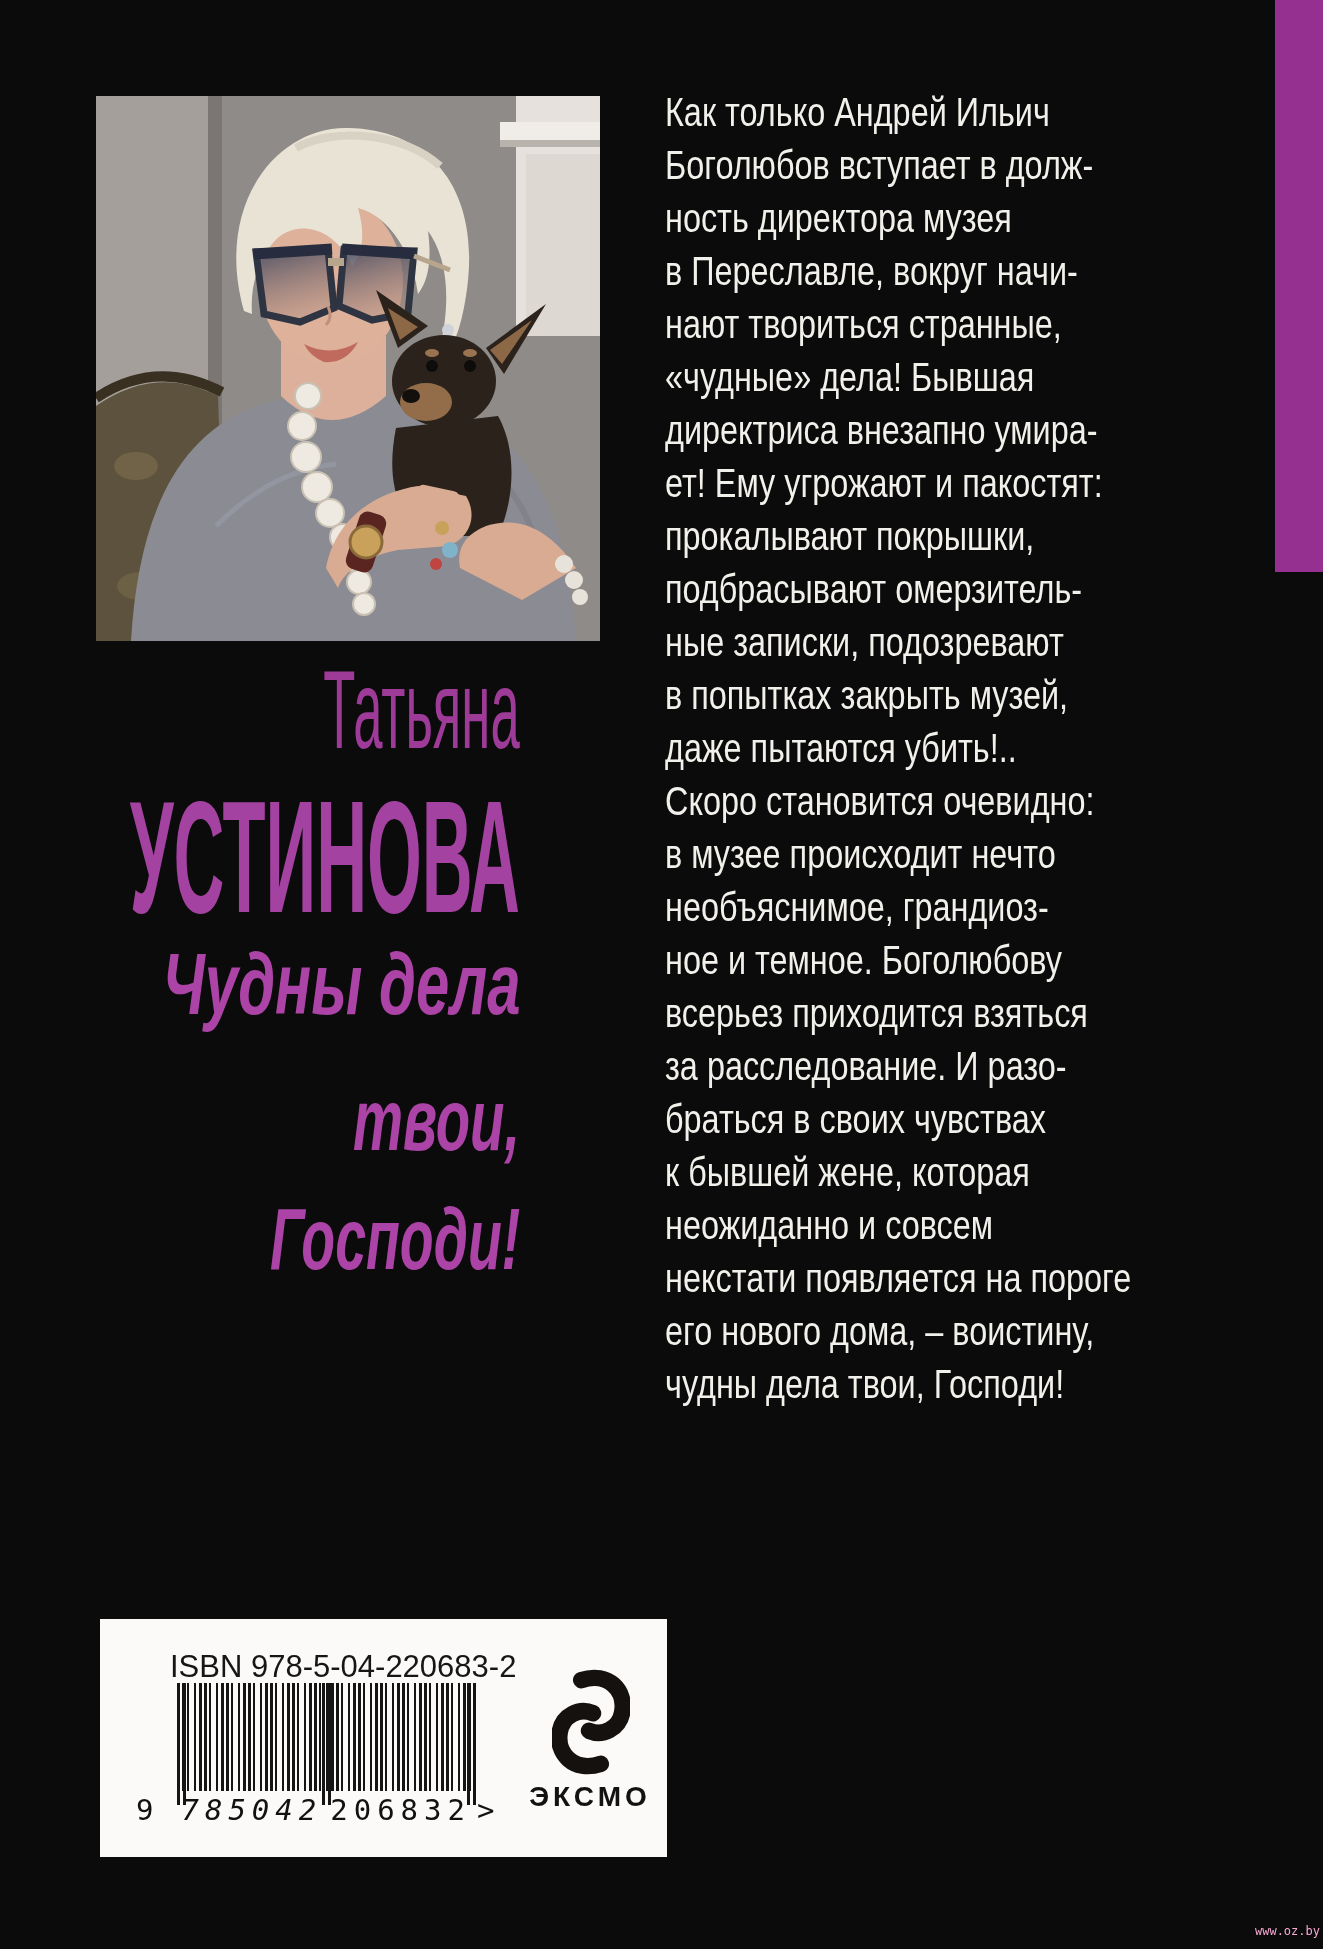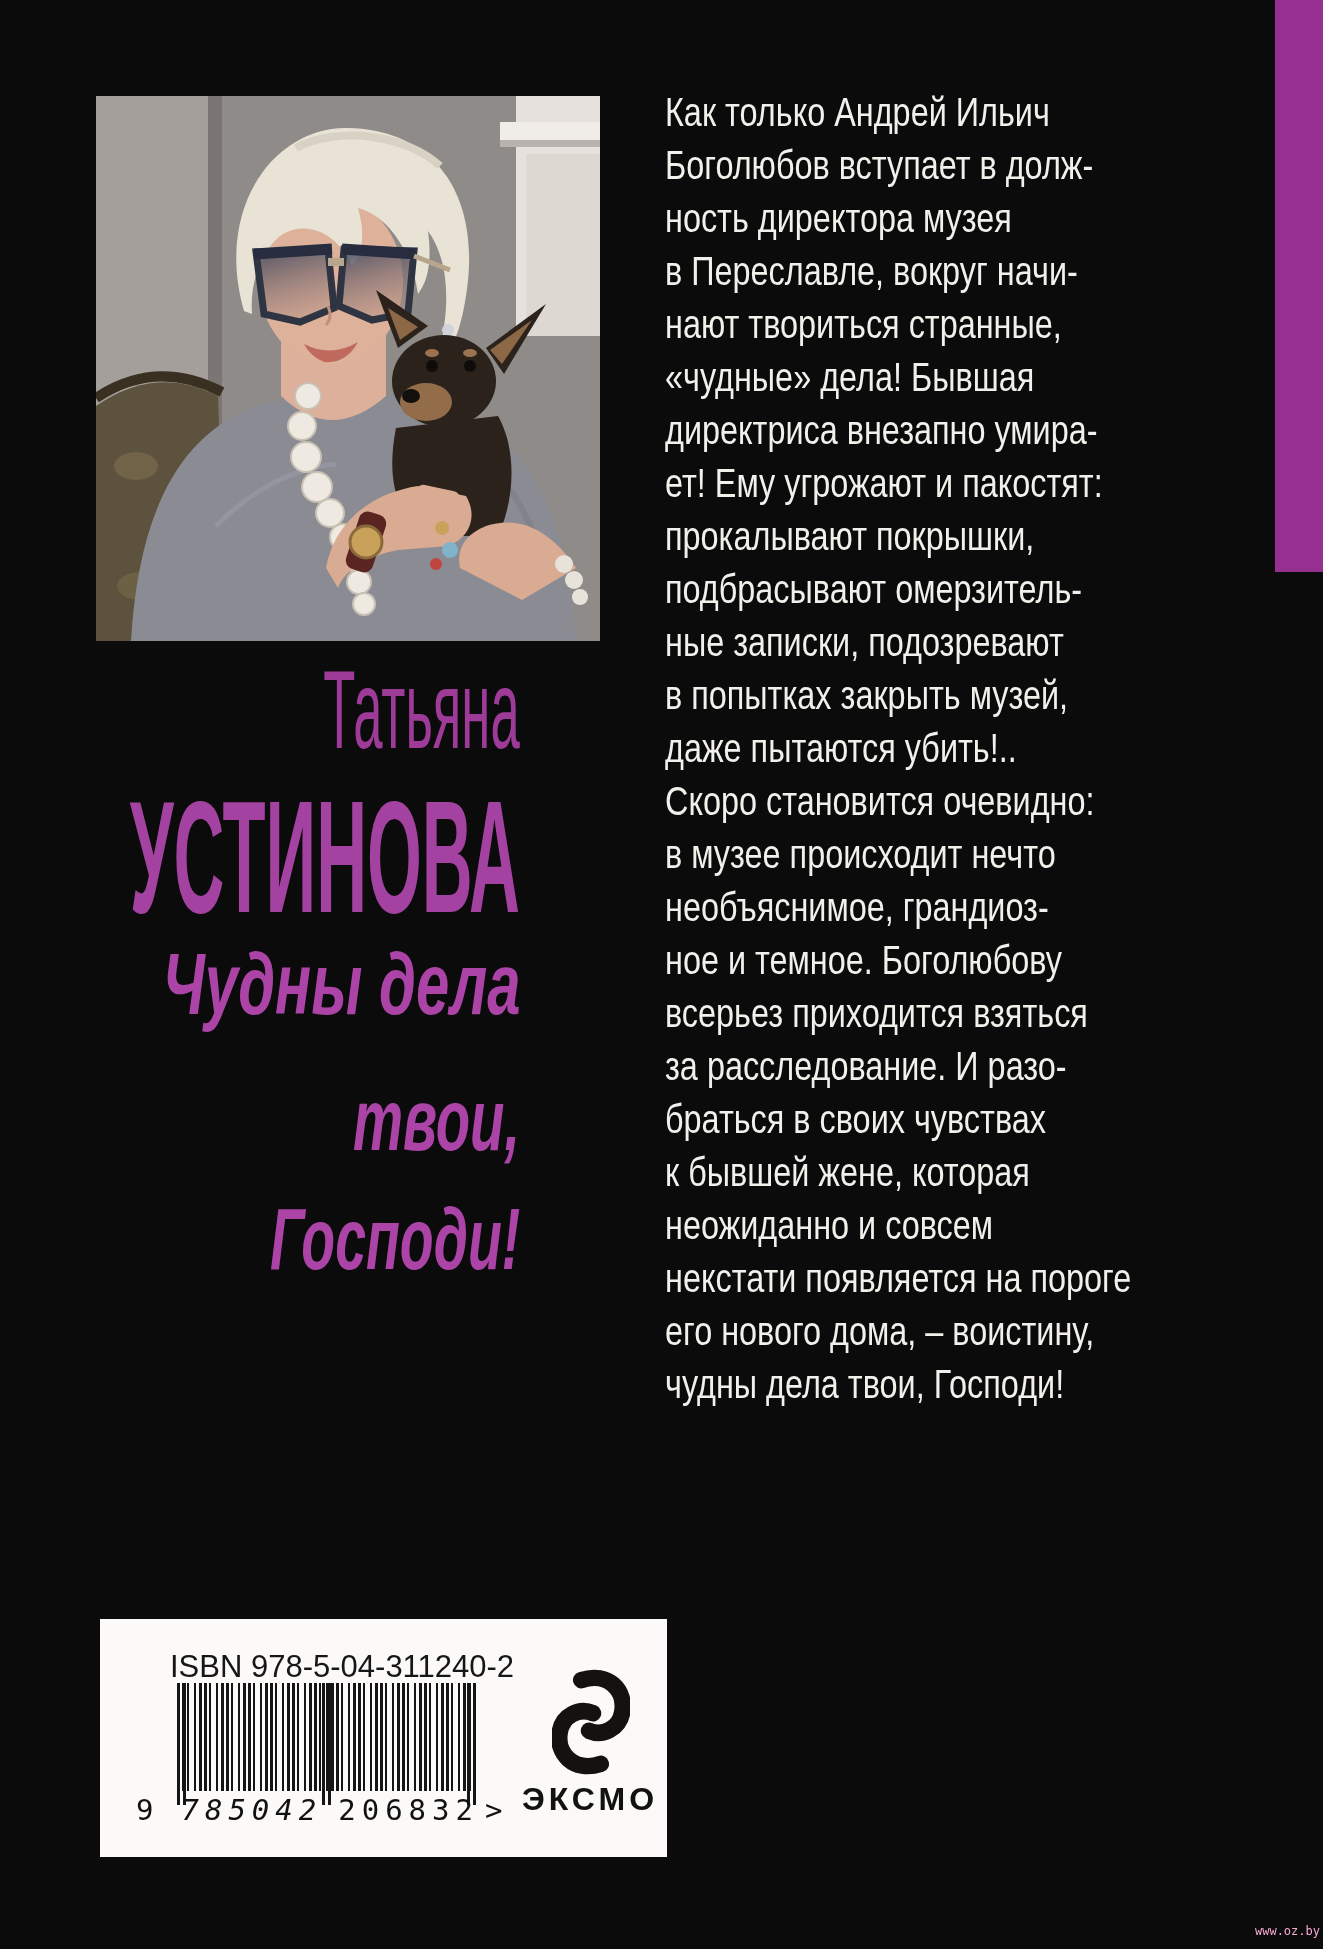--- a/index.html
+++ b/index.html
@@ -30,25 +30,25 @@
               font-size:31px;color:#161616;white-space:nowrap;}
   .bars{position:absolute;left:77px;top:64px;width:296px;height:108px;
         background:repeating-linear-gradient(90deg,#151515 0 3px,#fbfaf8 3px 5px,#151515 5px 8px,
         #fbfaf8 8px 10px,#151515 10px 12px,#fbfaf8 12px 17px,#151515 17px 19px,#fbfaf8 19px 22px);}
   .guard{position:absolute;top:64px;width:3px;height:122px;background:#151515;}
   .g1{left:77px;}.g2{left:83px;}.g3{left:222px;}.g4{left:228px;}.g5{left:367px;}.g6{left:373px;}
   .digits{position:absolute;left:36px;top:174px;width:372px;display:flex;align-items:baseline;
           font-family:"DejaVu Sans Mono",monospace;font-size:29px;color:#111;}
   .digits .d9{margin-right:28px;}
   .digits .grp1{letter-spacing:6px;font-style:italic;}
-  .digits .grp2{letter-spacing:6px;margin-left:16px;}
+  .digits .grp2{letter-spacing:6px;margin-left:8px;}
   .digits .dgt{margin-left:6px;}
   .eksmo-swirl{position:absolute;left:452px;top:48px;width:78px;height:110px;}
   .eksmo-name{position:absolute;left:408px;top:162px;width:164px;text-align:center;
-              font-size:32px;font-weight:bold;letter-spacing:4px;color:#121210;}
+              font-size:28px;font-weight:bold;letter-spacing:4px;color:#121210;}
 
   .wm{position:absolute;right:3px;top:1924px;font:12px "DejaVu Sans Mono",monospace;color:#f9a8d4;}
 </style>
 </head>
 <body>
 
 <div class="cover">
 
   <div class="stripe"></div>
 
@@ -169,21 +169,21 @@
       <div class="ann-line">за расследование. И разо-</div>
       <div class="ann-line">браться в своих чувствах</div>
       <div class="ann-line">к бывшей жене, которая</div>
       <div class="ann-line">неожиданно и совсем</div>
       <div class="ann-line">некстати появляется на пороге</div>
       <div class="ann-line">его нового дома, – воистину,</div>
       <div class="ann-line">чудны дела твои, Господи!</div>
     </div>
 
   <div class="isbn-box">
-    <div class="isbn-label">ISBN 978-5-04-311240-2</div>
+    <div class="isbn-label">ISBN 978-5-04-220683-2</div>
     <div class="bars"></div>
     <span class="guard g1"></span>
     <span class="guard g2"></span>
     <span class="guard g3"></span>
     <span class="guard g4"></span>
     <span class="guard g5"></span>
     <span class="guard g6"></span>
     <div class="digits">
       <span class="d9">9</span>
       <span class="grp1">785042</span>

